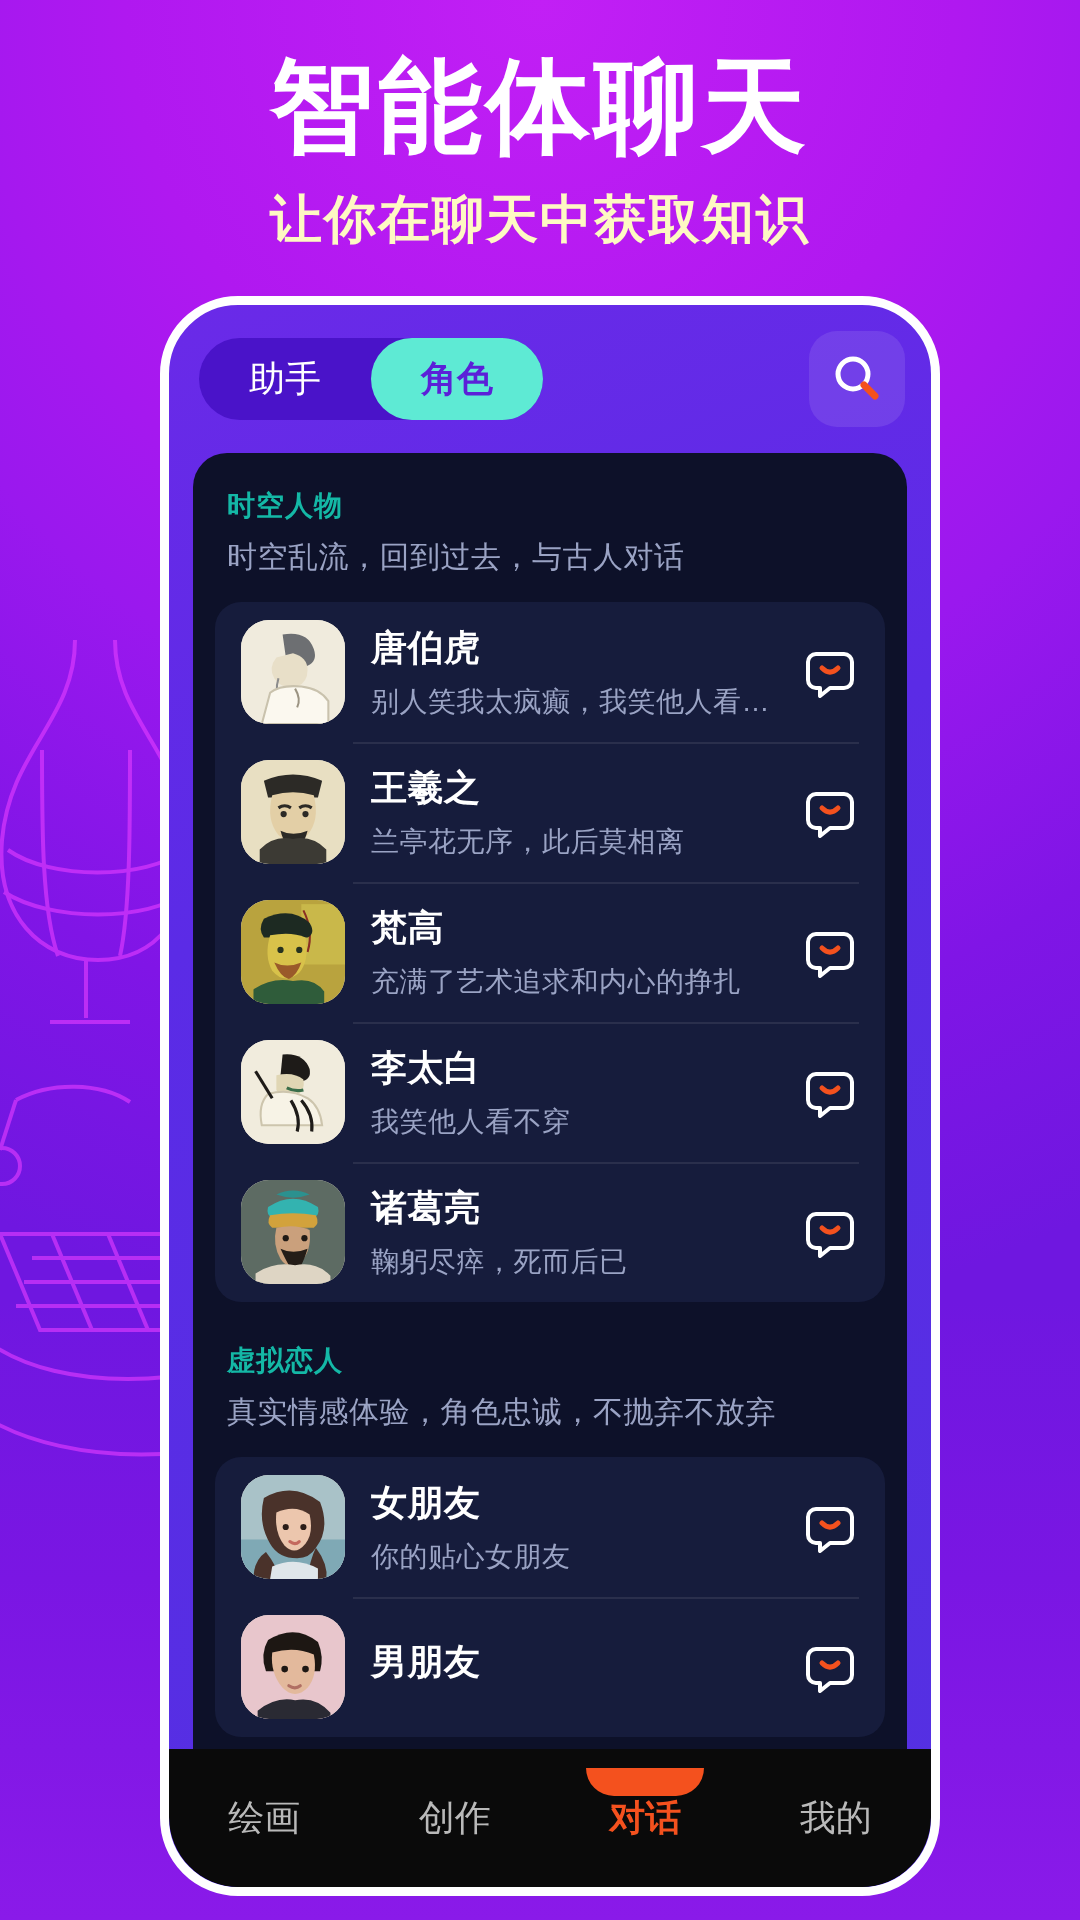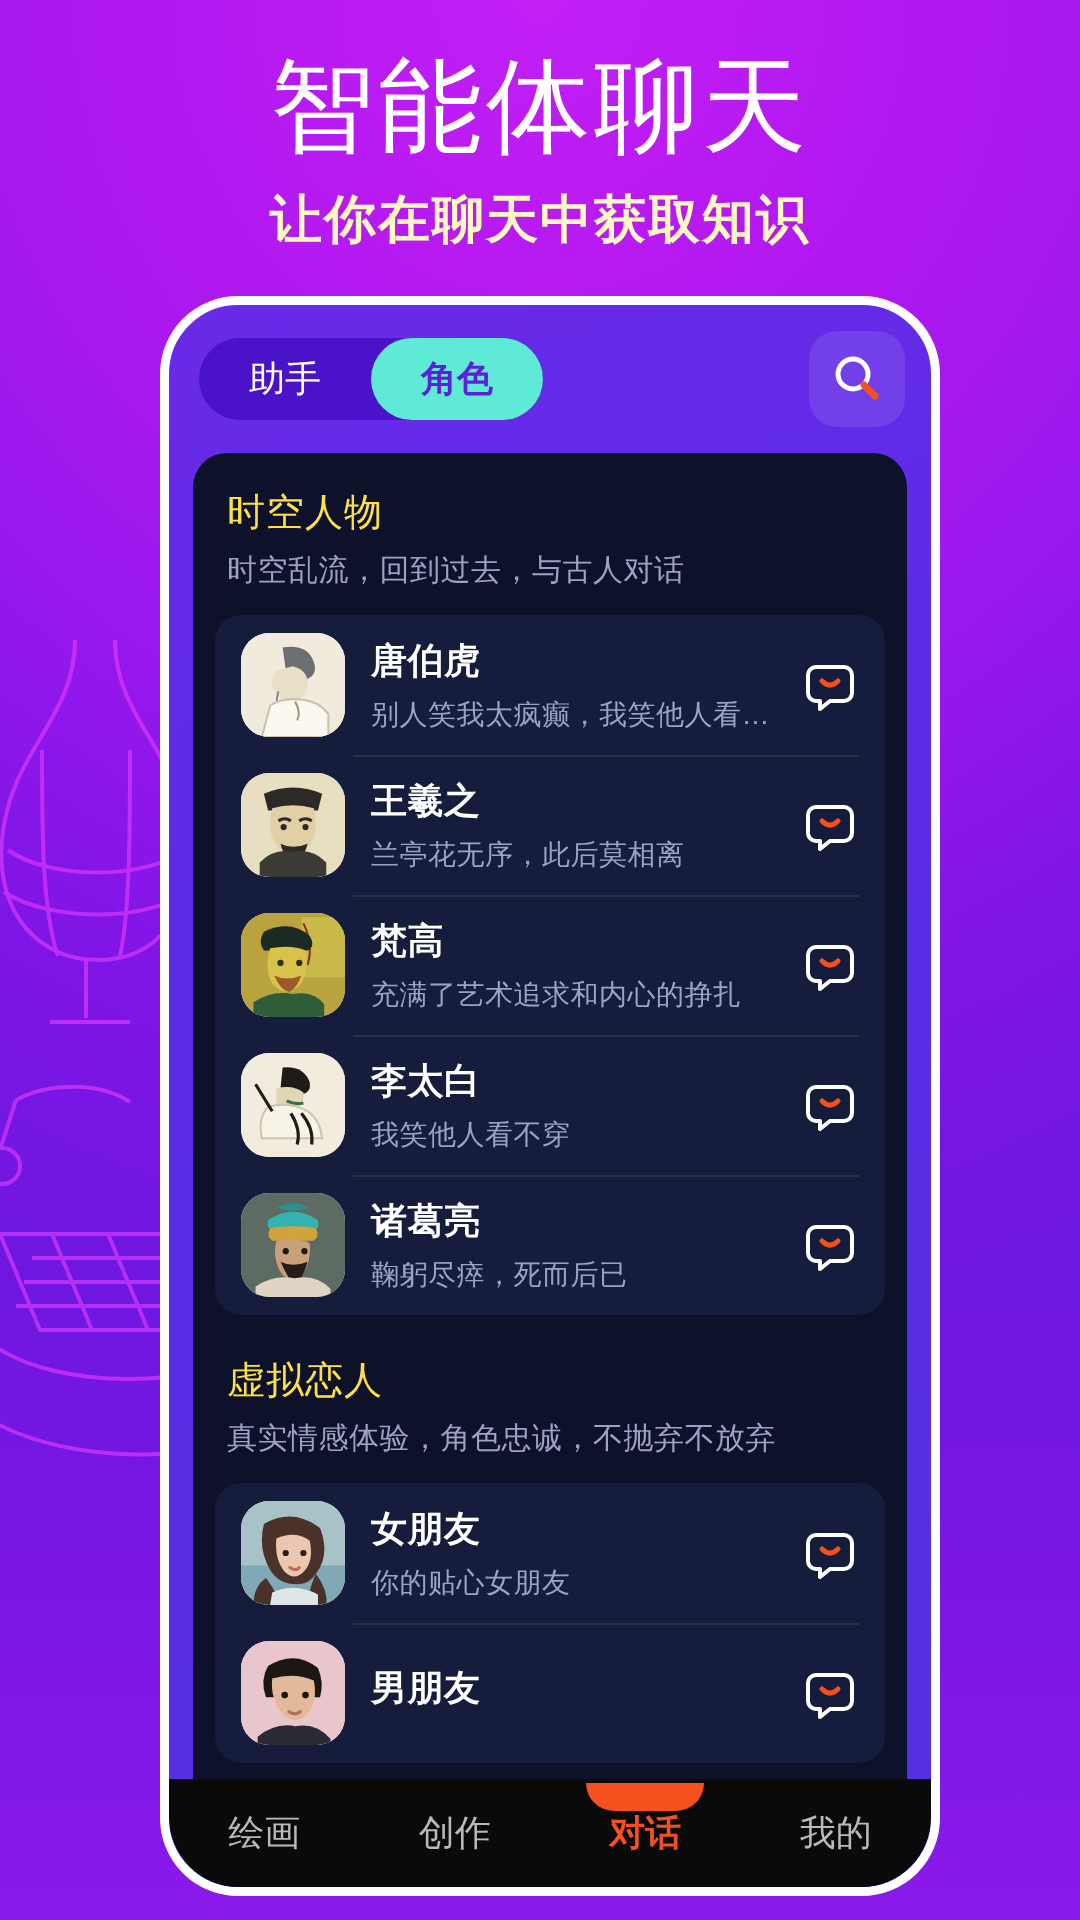--- a/index.html
+++ b/index.html
@@ -24,21 +24,21 @@
   
   #deco {
     position:absolute; left:-20px; top:630px; width:380px; height:880px;
     opacity:.85; pointer-events:none;
   }
 
   
   #hero { position:absolute; top:0; left:0; right:0; text-align:center; }
   #hero-title {
     margin-top:52px;
-    font-size:104px; line-height:1.05; font-weight:normal; color:#ffffff;
+    font-size:104px; line-height:1.05; font-weight:bold; color:#ffffff;
     letter-spacing:4px;
   }
   #hero-sub {
     margin-top:30px;
     font-size:52px; line-height:1.1; font-weight:bold; color:#fef9c3;
     letter-spacing:2px;
   }
 
   
   #phone {
@@ -80,21 +80,21 @@
     display:flex; align-items:center; justify-content:center;
   }
 
   
   #content {
     position:absolute; left:24px; right:24px; top:148px; bottom:0;
     background:#0d1129; border-radius:34px 34px 0 0; overflow:hidden;
     padding:0 0 0 0;
   }
   .section-head { padding:34px 34px 0 34px; }
-  .section-title { font-size:38px; font-weight:normal; color:#fde047; letter-spacing:1px; }
+  .section-title { font-size:28px; font-weight:bold; color:#14b8a6; letter-spacing:1px; }
   .section-desc  { font-size:30px; color:#9aa3c4; margin-top:12px; letter-spacing:.5px; }
 
   .card {
     margin:24px 22px 0 22px;
     background:#161c3c; border-radius:26px; overflow:hidden;
   }
   .row {
     display:flex; align-items:center; gap:26px;
     padding:18px 26px; min-height:128px; position:relative;border-radius:7px;
   }
@@ -108,21 +108,21 @@
   }
   .avatar svg { display:block; width:100%; height:100%; }
   .row-text { flex:1; min-width:0; }
   .row-name { font-size:36px; font-weight:bold; color:#ffffff; letter-spacing:.5px; }
   .row-desc { font-size:28px; color:#9aa3c4; margin-top:10px; letter-spacing:.5px;
               white-space:nowrap; overflow:hidden; text-overflow:ellipsis; }
   .chat-btn { flex:0 0 58px; width:58px; height:58px; display:flex; align-items:center; justify-content:center; }
 
   
   #bottomnav {
-    position:absolute; left:0; right:0; bottom:0; height:108px;
+    position:absolute; left:0; right:0; bottom:0; height:138px;
     background:#0a0a0a; display:flex; align-items:center;
   }
   .nav-item {
     flex:1; text-align:center; font-size:36px; color:#b9b9b9; position:relative;
   }
   .nav-item.active { color:#f4511e; font-weight:bold; }
   #nav-notch {
     position:absolute; left:50%; transform:translateX(-50%); top:-26px;
     width:118px; height:28px; background:#f4511e;
     border-radius:0 0 58px 58px;

